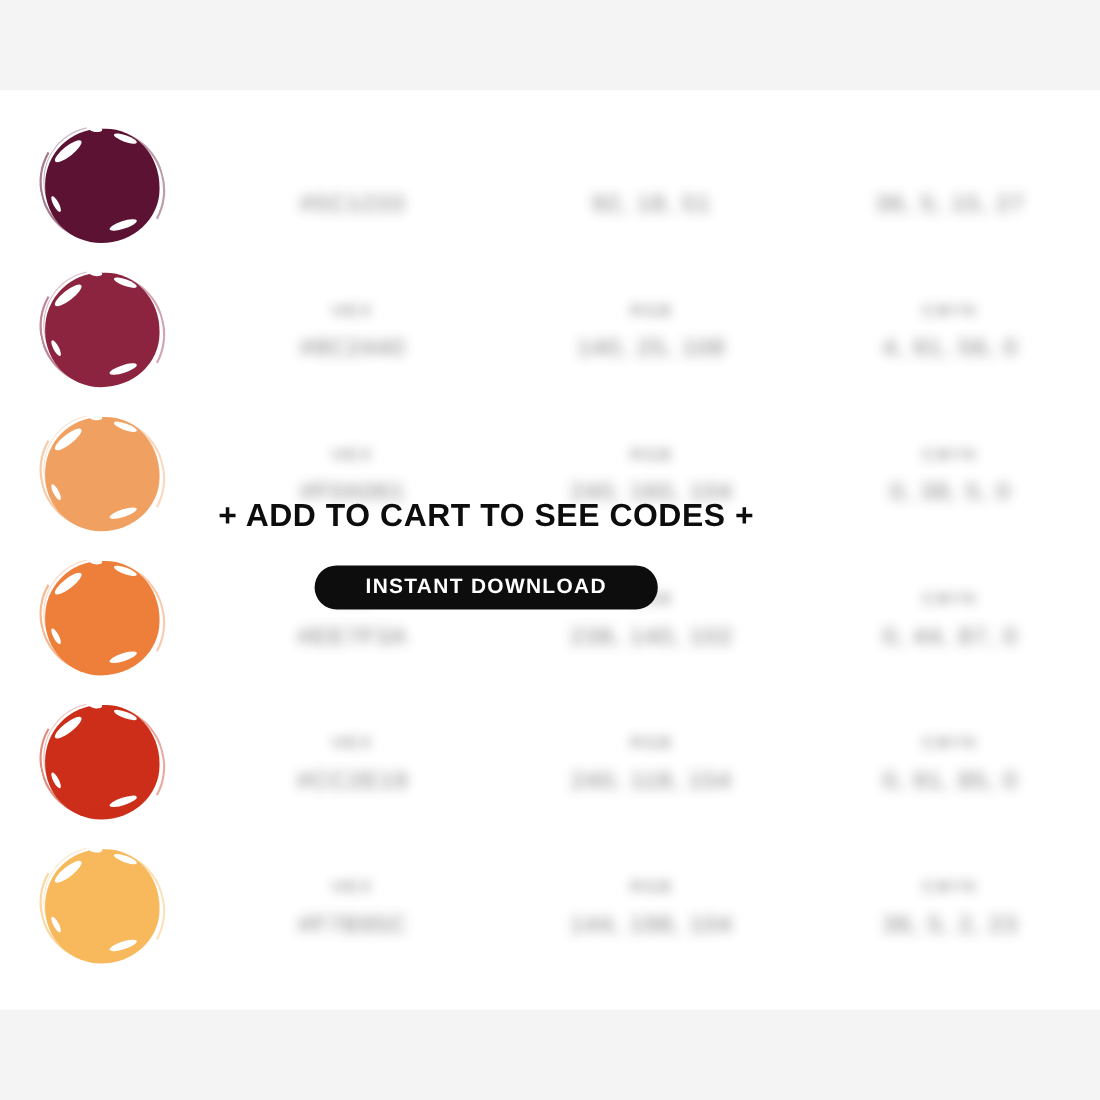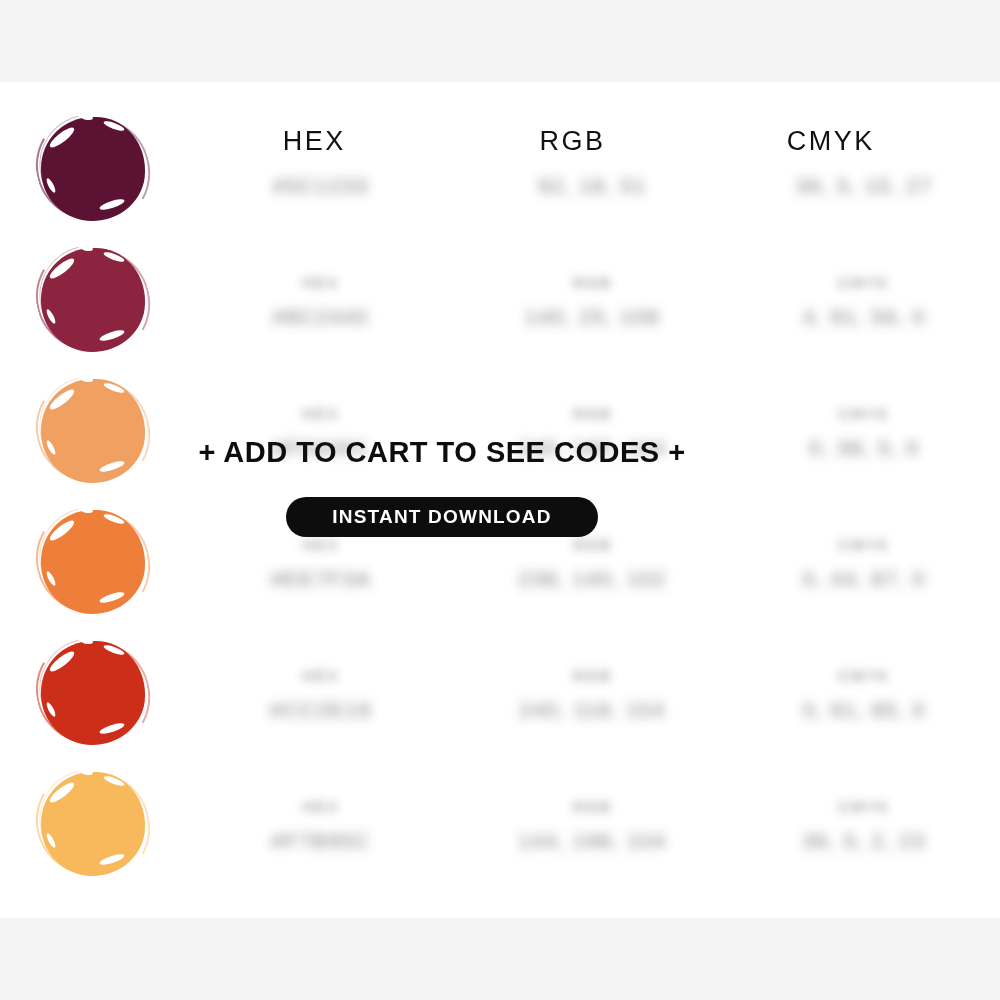--- a/index.html
+++ b/index.html
@@ -132,21 +132,21 @@
     filter: blur(5.5px);
     opacity: .75;
   }
   
   .row.first .val-label { visibility: hidden; height: 15px; }
 
   
   .cta {
     position: absolute;
     left: 0;
-    top: 438px;
+    top: 455px;
     width: 884px;
     text-align: center;
   }
   .cta-headline {
     font-family: "Liberation Sans", sans-serif;
     font-size: 29px;
     font-weight: bold;
     letter-spacing: 0.5px;
     color: #0d0d0d;
     line-height: 1;
@@ -168,25 +168,20 @@
     cursor: pointer;
   }
 </style>
 </head>
 <body>
 
 <div class="page">
 
   <div class="card"></div>
 
-  <div class="col-headers">
-    <div class="col-head">HEX</div>
-    <div class="col-head">RGB</div>
-    <div class="col-head">CMYK</div>
-  </div>
 
   <div class="rows">
 
     <div class="row first">
       <div class="swatch-cell">
         <div class="swatch" style="color:#5C1233">
           <div class="blob"></div>
           <div class="arc a1"></div>
           <div class="arc a2"></div>
           <div class="arc a3"></div>

